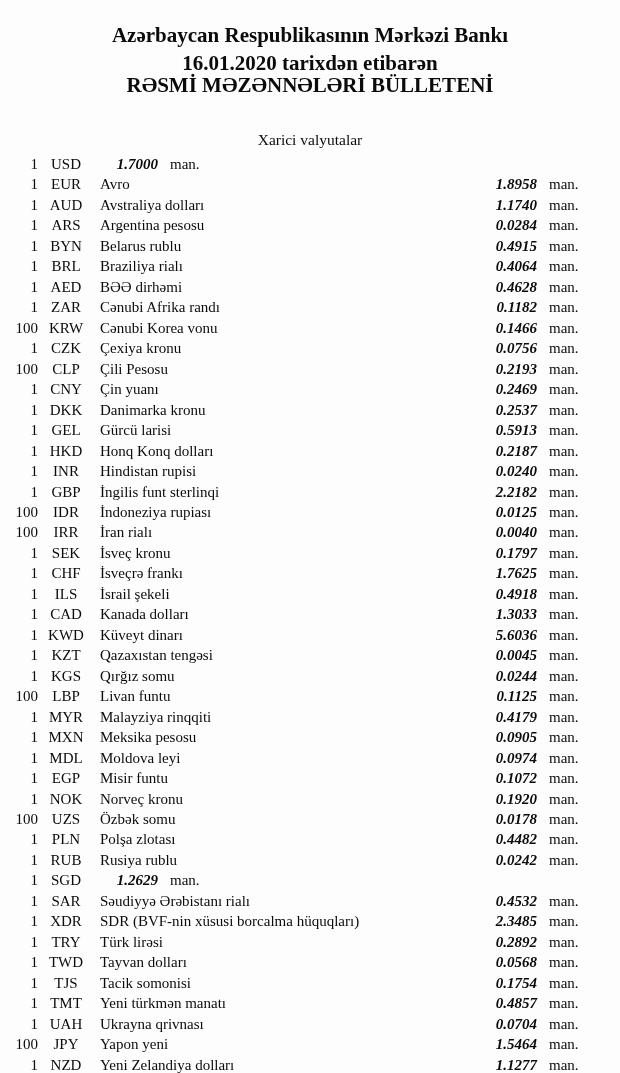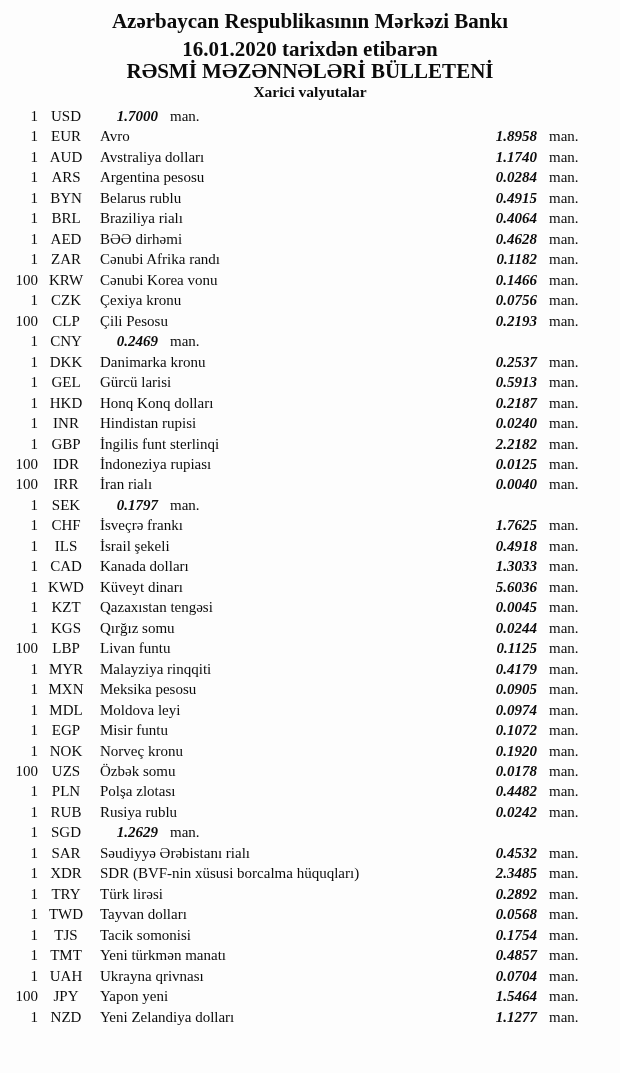--- a/index.html
+++ b/index.html
@@ -13,32 +13,33 @@
     width: 620px;
     height: 1073px;
     overflow: hidden;
     padding-top: 6px;
   }
   header { text-align: center; }
   .bank-name {
     font-size: 21px;
     font-weight: bold;
     line-height: 26px;
-    margin-top: 2px;
+    margin-top: 16px;
   }
   .hline {
     font-size: 21px;
     font-weight: bold;
     line-height: 21.5px;
   }
   .hline.first { margin-top: 5px; }
   .section-title {
     font-size: 15.5px;
-    font-weight: bold;
+    font-weight: normal;
     text-align: center;
+    margin-top: 34px;
     line-height: 20px;
   }
   .rates-table {
     margin-top: 4px;
   }
   .row {
     display: flex;
     align-items: baseline;
     height: 20.47px;
     font-size: 15px;
@@ -147,20 +148,21 @@
     <span class="qty">100</span>
     <span class="code">CLP</span>
     <span class="name">Çili Pesosu</span>
     <span class="rate">0.2193</span>
     <span class="unit">man.</span>
   </div>
 
   <div class="row">
     <span class="qty">1</span>
     <span class="code">CNY</span>
+    <span class="name">Çin yuanı</span>
     <span class="rate">0.2469</span>
     <span class="unit">man.</span>
   </div>
 
   <div class="row">
     <span class="qty">1</span>
     <span class="code">DKK</span>
     <span class="name">Danimarka kronu</span>
     <span class="rate">0.2537</span>
     <span class="unit">man.</span>
@@ -210,20 +212,21 @@
     <span class="qty">100</span>
     <span class="code">IRR</span>
     <span class="name">İran rialı</span>
     <span class="rate">0.0040</span>
     <span class="unit">man.</span>
   </div>
 
   <div class="row">
     <span class="qty">1</span>
     <span class="code">SEK</span>
+    <span class="name">İsveç kronu</span>
     <span class="rate">0.1797</span>
     <span class="unit">man.</span>
   </div>
 
   <div class="row">
     <span class="qty">1</span>
     <span class="code">CHF</span>
     <span class="name">İsveçrə frankı</span>
     <span class="rate">1.7625</span>
     <span class="unit">man.</span>

